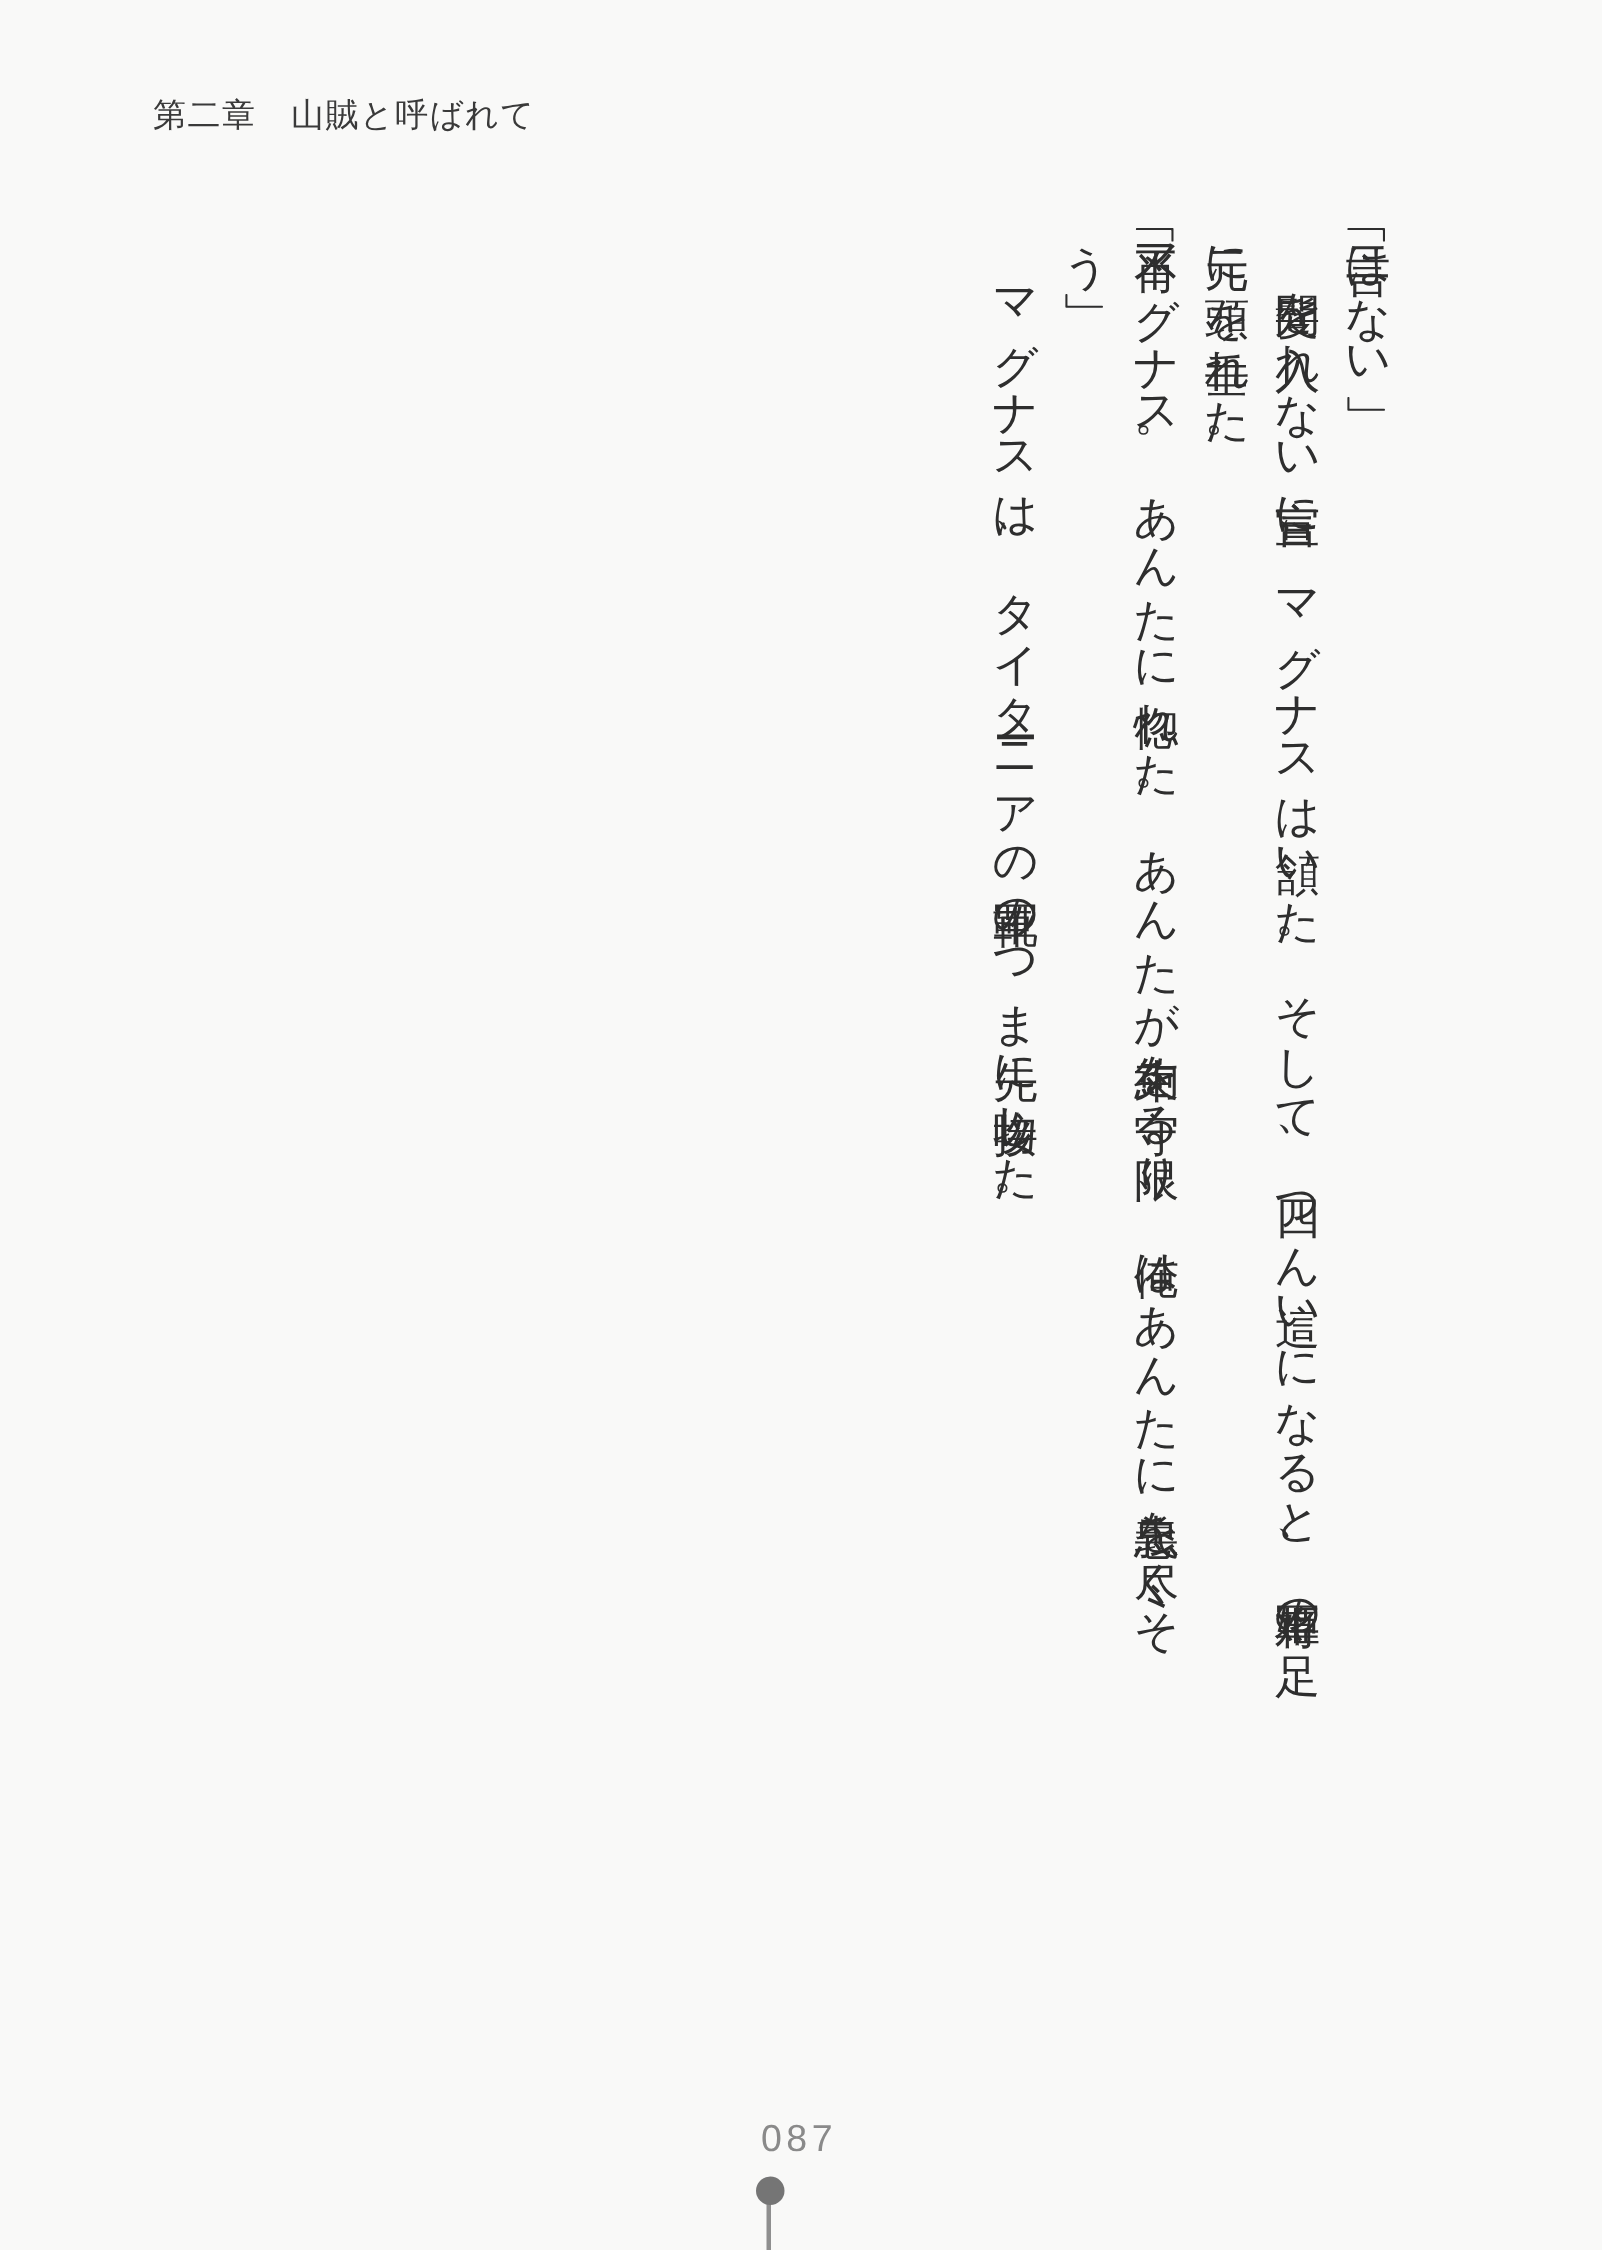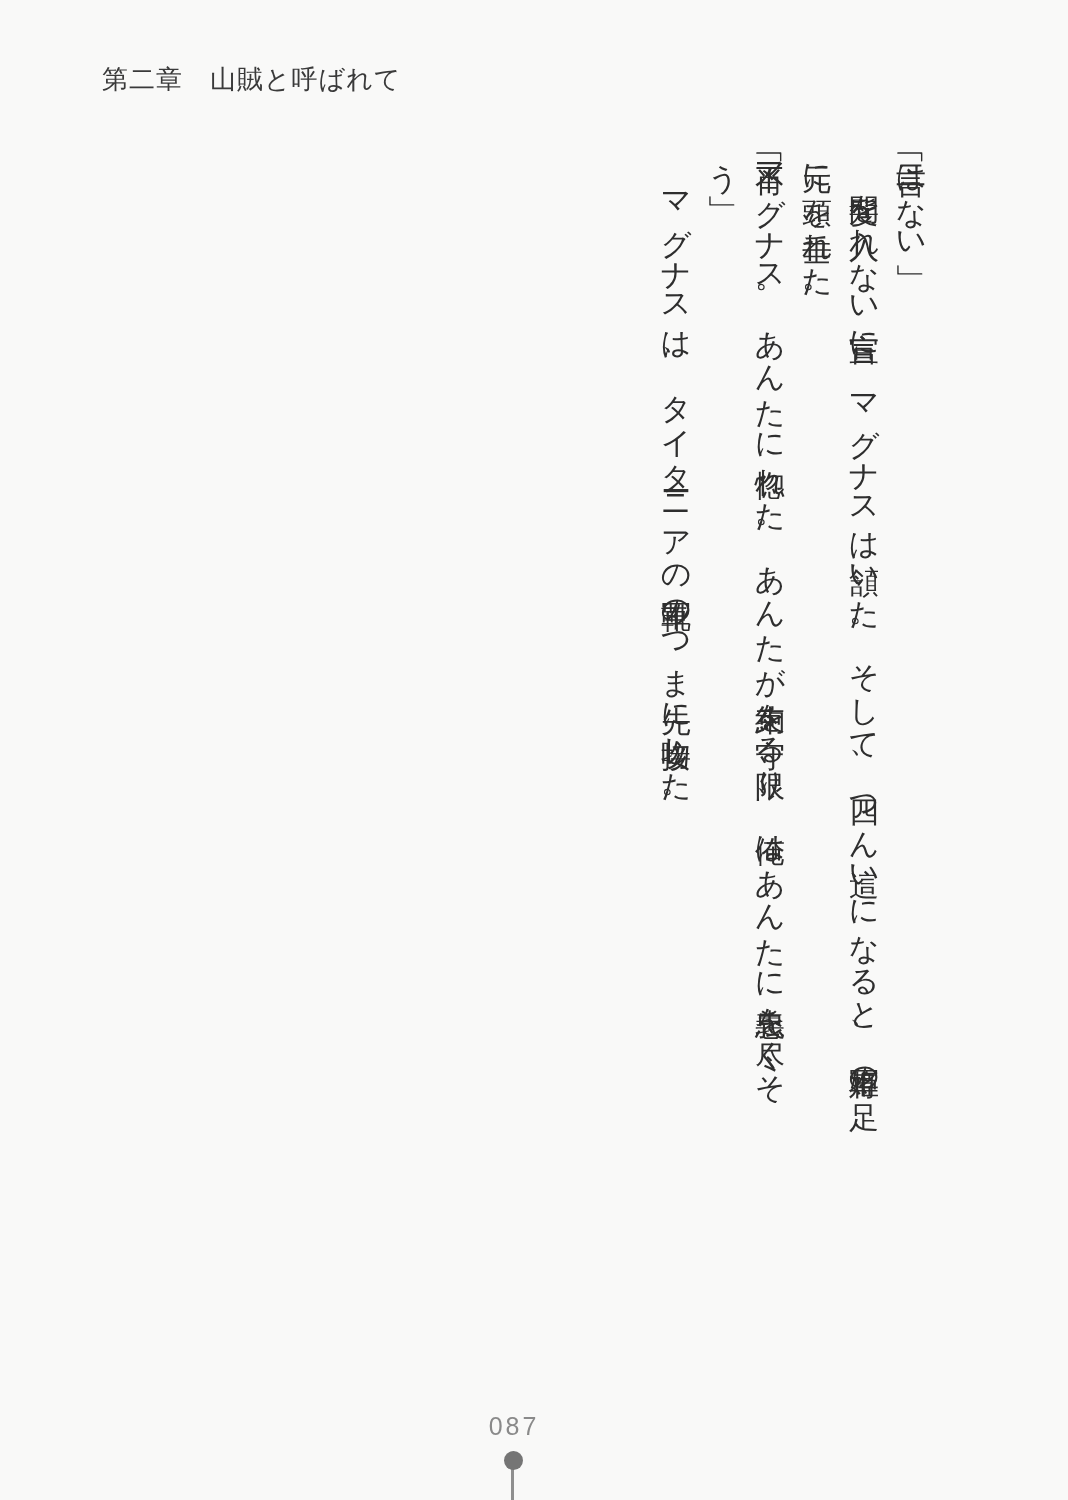--- a/index.html
+++ b/index.html
@@ -15,21 +15,21 @@
     background: #f9f9f8;
     overflow: hidden;
     font-family: "DejaVu Serif", "Liberation Serif", serif;
     color: #2e2e2e;
   }
   
   .chapter-header {
     position: absolute;
     left: 102px;
     top: 62px;
-    font-size: 26px;
+    font-size: 22px;
     letter-spacing: 1px;
     color: #3a3a3a;
     white-space: pre;
   }
   
   .text-block {
     position: absolute;
     top: 143px;
     right: 133px;
     height: 1215px;
@@ -42,21 +42,21 @@
   }
   .tline {
     white-space: pre;
   }
   
   .page-number {
     position: absolute;
     left: 470px;
     top: 1412px;
     width: 88px;
-    text-align: center;
+    text-align: right;
     font-family: "Liberation Sans", "DejaVu Sans", sans-serif;
     font-size: 25px;
     letter-spacing: 3px;
     color: #8a8a8a;
   }
   
   .footer-ornament {
     position: absolute;
     left: 0;
     top: 0;

